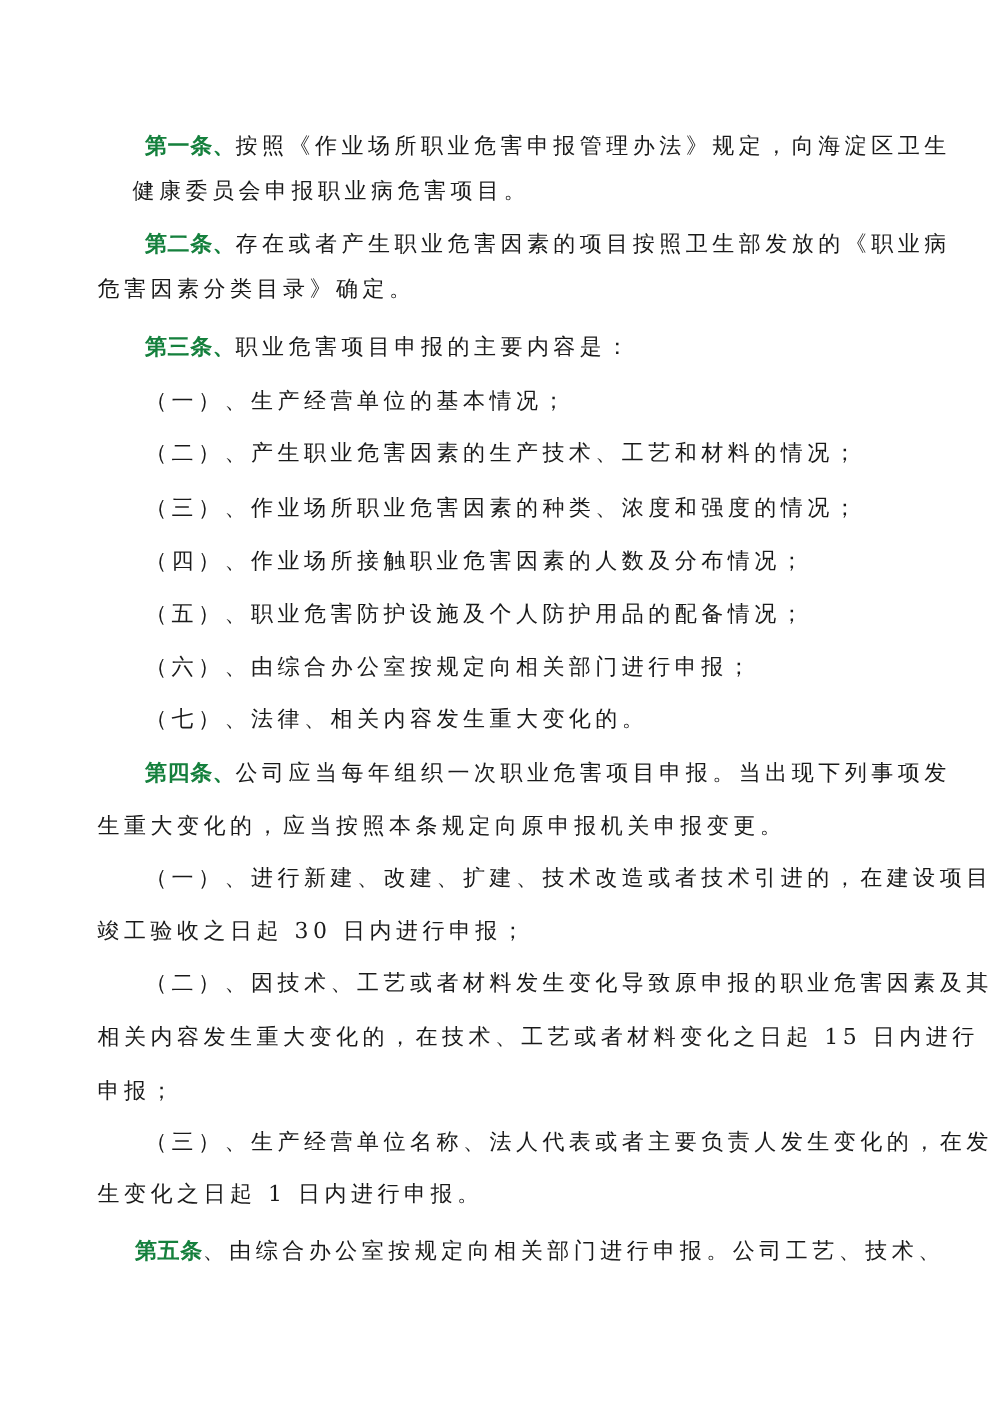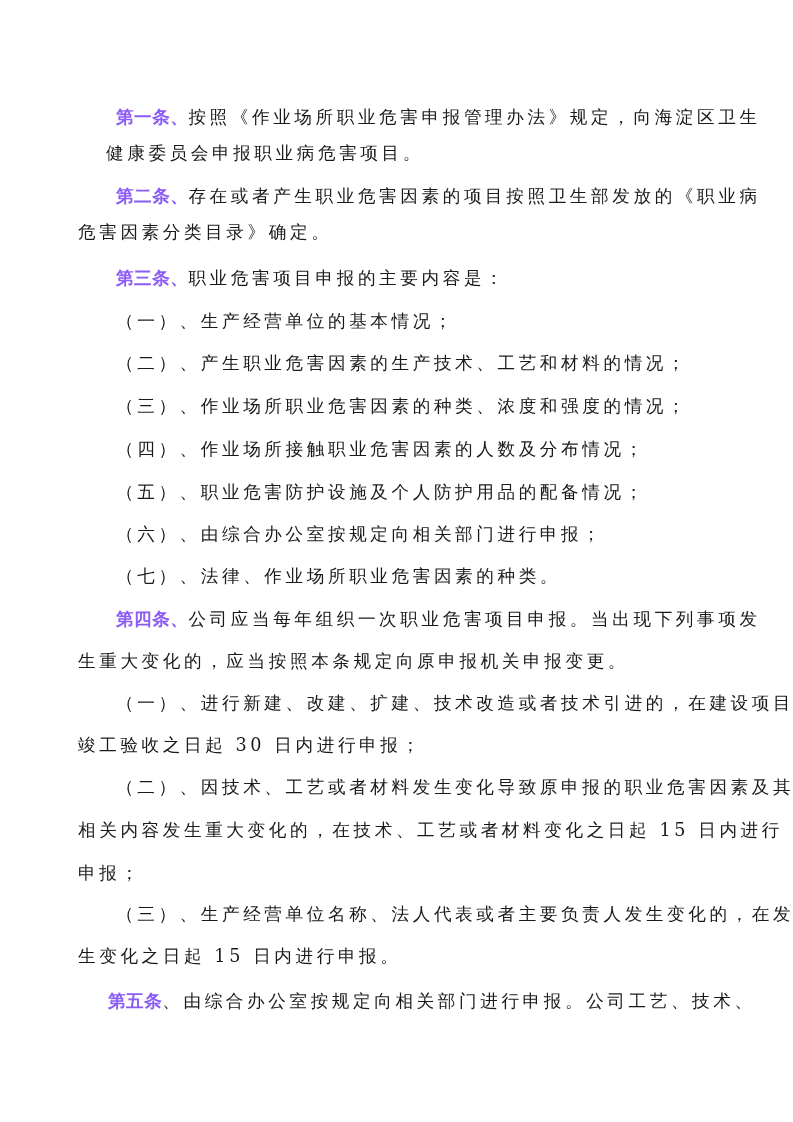--- a/index.html
+++ b/index.html
@@ -28,21 +28,21 @@
       font-size: 17.6px;
       line-height: 30px;
       letter-spacing: 3.6px;
       white-space: nowrap;
     }
     .indent { left: 38px; }
     .indent-k5 { left: 30px; }
     .bold {
       font-weight: bold;
       letter-spacing: 0.5px;
-      color: #8b5cf6;
+      color: #15803d;
     }
   </style>
 </head>
 <body>
 
 <div class="page">
 
   <div class="line indent" style="top:2px;">
     <span class="bold">第一条、</span><span>按照《作业场所职业危害申报管理办法》规定，向海淀区卫生</span>
   </div>
@@ -55,31 +55,31 @@
 
   <div class="line indent" style="top:163px;">
     <span class="bold">第三条、</span><span>职业危害项目申报的主要内容是：</span>
   </div>
   <div class="line indent" style="top:206px;">（一）、生产经营单位的基本情况；</div>
   <div class="line indent" style="top:248px;">（二）、产生职业危害因素的生产技术、工艺和材料的情况；</div>
   <div class="line indent" style="top:291px;font-family:Liberation Serif, serif;">（三）、作业场所职业危害因素的种类、浓度和强度的情况；</div>
   <div class="line indent" style="top:334px;">（四）、作业场所接触职业危害因素的人数及分布情况；</div>
   <div class="line indent" style="top:377px;">（五）、职业危害防护设施及个人防护用品的配备情况；</div>
   <div class="line indent" style="top:419px;">（六）、由综合办公室按规定向相关部门进行申报；</div>
-  <div class="line indent" style="top:461px;">（七）、法律、作业场所职业危害因素的种类。</div>
+  <div class="line indent" style="top:461px;">（七）、法律、相关内容发生重大变化的。</div>
 
   <div class="line indent" style="top:504px;">
     <span class="bold">第四条、</span><span>公司应当每年组织一次职业危害项目申报。当出现下列事项发</span>
   </div>
   <div class="line" style="top:546px;">生重大变化的，应当按照本条规定向原申报机关申报变更。</div>
   <div class="line indent" style="top:588px;">（一）、进行新建、改建、扩建、技术改造或者技术引进的，在建设项目</div>
   <div class="line" style="top:630px;">竣工验收之日起 30 日内进行申报；</div>
   <div class="line indent" style="top:672px;">（二）、因技术、工艺或者材料发生变化导致原申报的职业危害因素及其</div>
   <div class="line" style="top:715px;">相关内容发生重大变化的，在技术、工艺或者材料变化之日起 15 日内进行</div>
   <div class="line" style="top:758px;">申报；</div>
   <div class="line indent" style="top:799px;">（三）、生产经营单位名称、法人代表或者主要负责人发生变化的，在发</div>
-  <div class="line" style="top:841px;">生变化之日起 15 日内进行申报。</div>
+  <div class="line" style="top:841px;">生变化之日起 1 日内进行申报。</div>
 
   <div class="line indent-k5" style="top:886px;">
     <span class="bold">第五条</span><span>、由综合办公室按规定向相关部门进行申报。公司工艺、技术、</span>
   </div>
 
 </div>
 
 </body></html>

